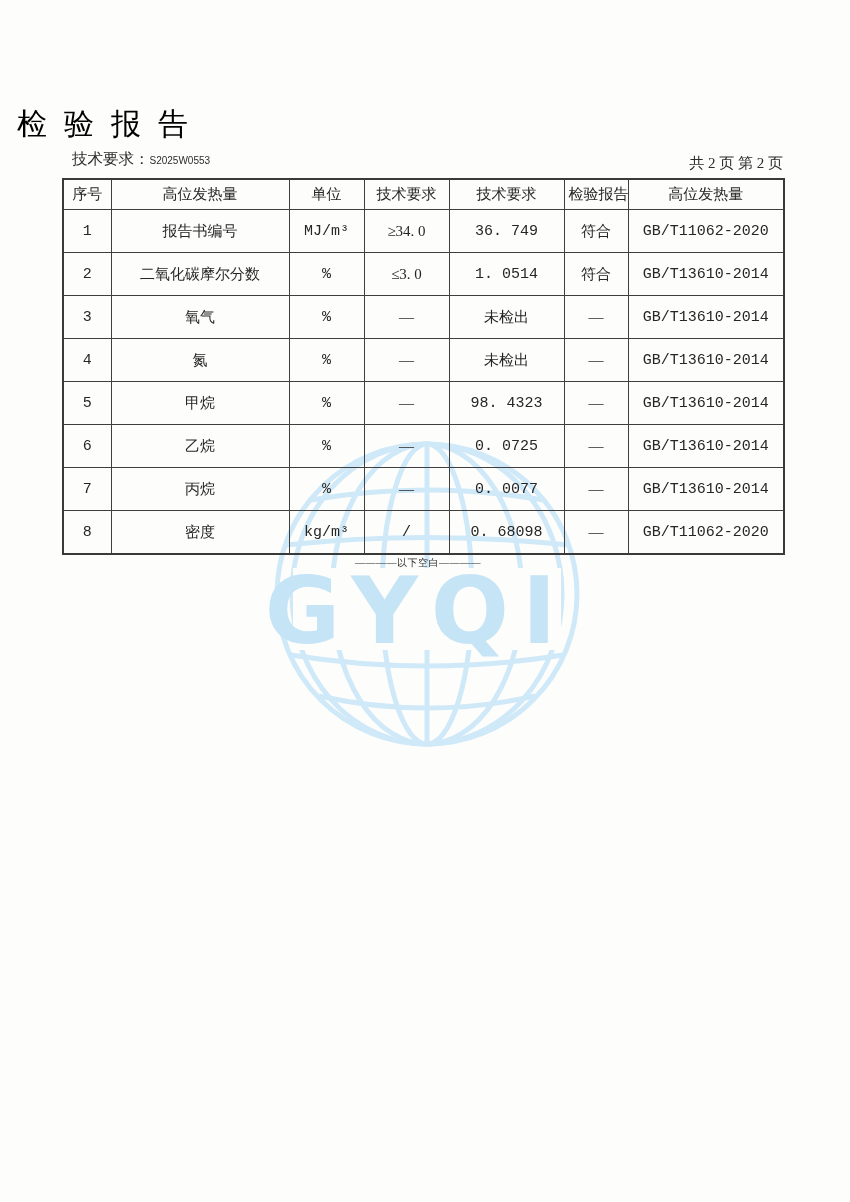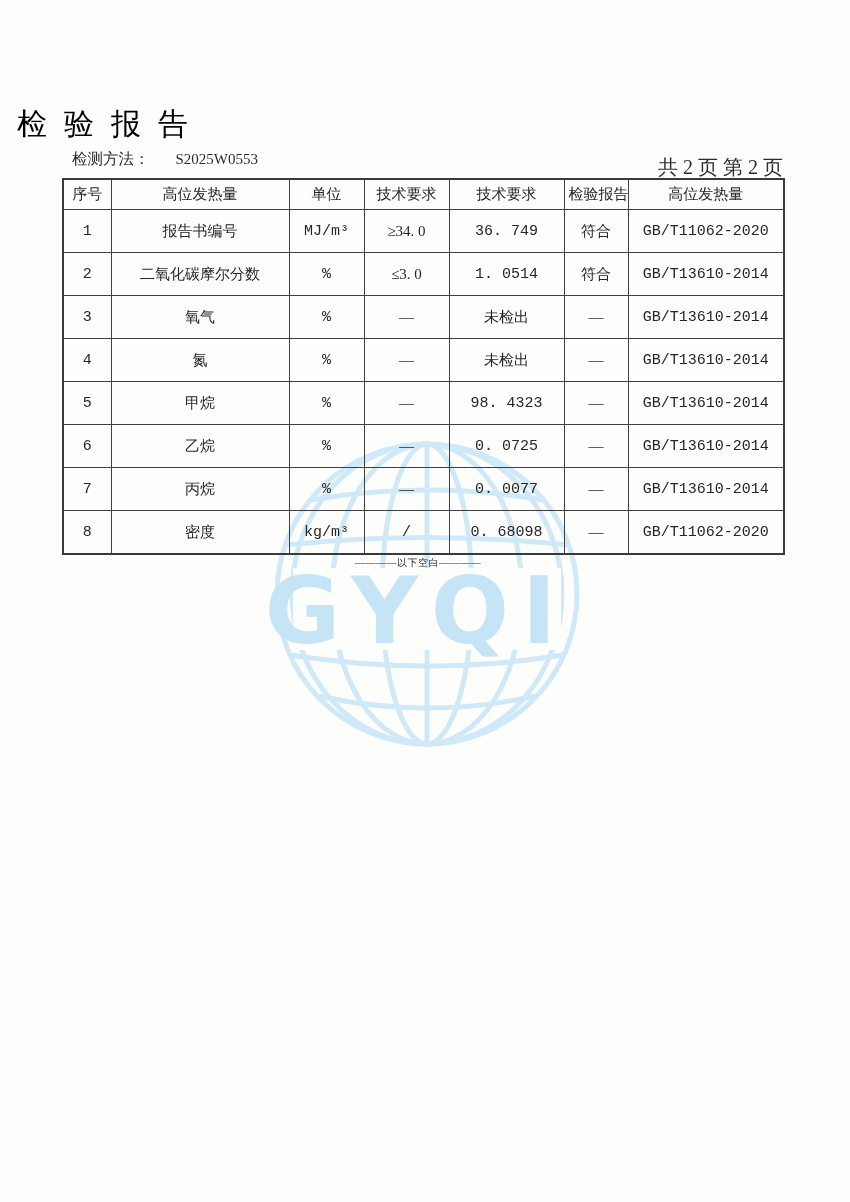--- a/index.html
+++ b/index.html
@@ -23,28 +23,27 @@
     padding-left: 17px; 
     color: #000000;
   }
   .meta-row {
     position: absolute;
     top: 149px; left: 72px;
     font-size: 15.5px;
     color: #2c2c2c;
   }
   .meta-row .report-no {
-    margin-left: 26px;
-    font-family: Liberation Serif, serif;
+    font-family: Liberation Sans, sans-serif;
+    font-size: 10px;
+  }
+  .page-indicator {
+    position: absolute;
+    top: 154px; right: 67px;
     font-size: 15px;
-  }
-  .page-indicator {
-    position: absolute;
-    top: 154px; right: 67px;
-    font-size: 20px;
     color: #2c2c2c;
   }
   
   table.results {
     position: absolute;
     left: 62px; top: 178px;
     width: 721px;
     border-collapse: collapse;
     table-layout: fixed;
     background: transparent;
@@ -121,21 +120,21 @@
     </g>
 
     <rect x="26" y="134" width="268" height="82" fill="#fdfdfc"></rect>
     <circle id="wm-ring" cx="160" cy="160" r="150" fill="none" stroke-width="5" stroke="#cfe9f8"></circle>
     <text x="150" y="209" text-anchor="middle" fill="#c5e4f6">GYQI</text>
   </svg>
 
   <div class="title">检验报告</div>
 
   <div class="meta-row">
-    <span>检测方法：</span><span class="report-no">S2025W0553</span>
+    <span>技术要求：</span><span class="report-no">S2025W0553</span>
   </div>
 
   <div class="page-indicator">共 2 页 第 2 页</div>
 
   <table class="results">
     <colgroup>
       <col class="w-seq">
         <col class="w-name">
         <col class="w-unit">
         <col class="w-req">

